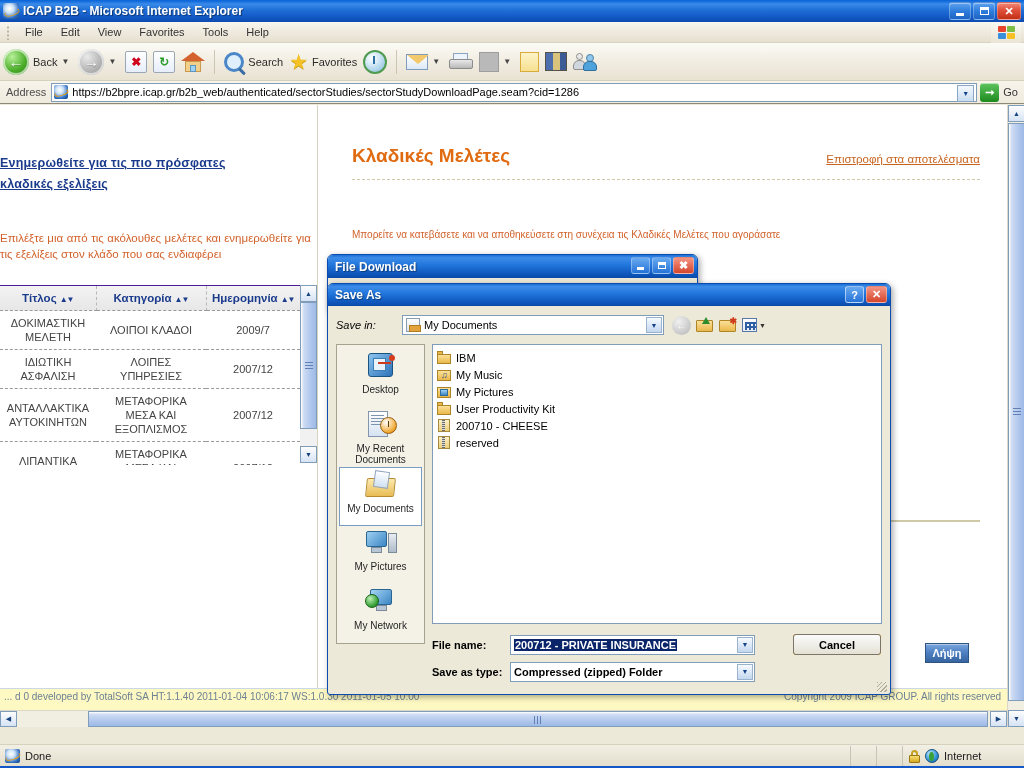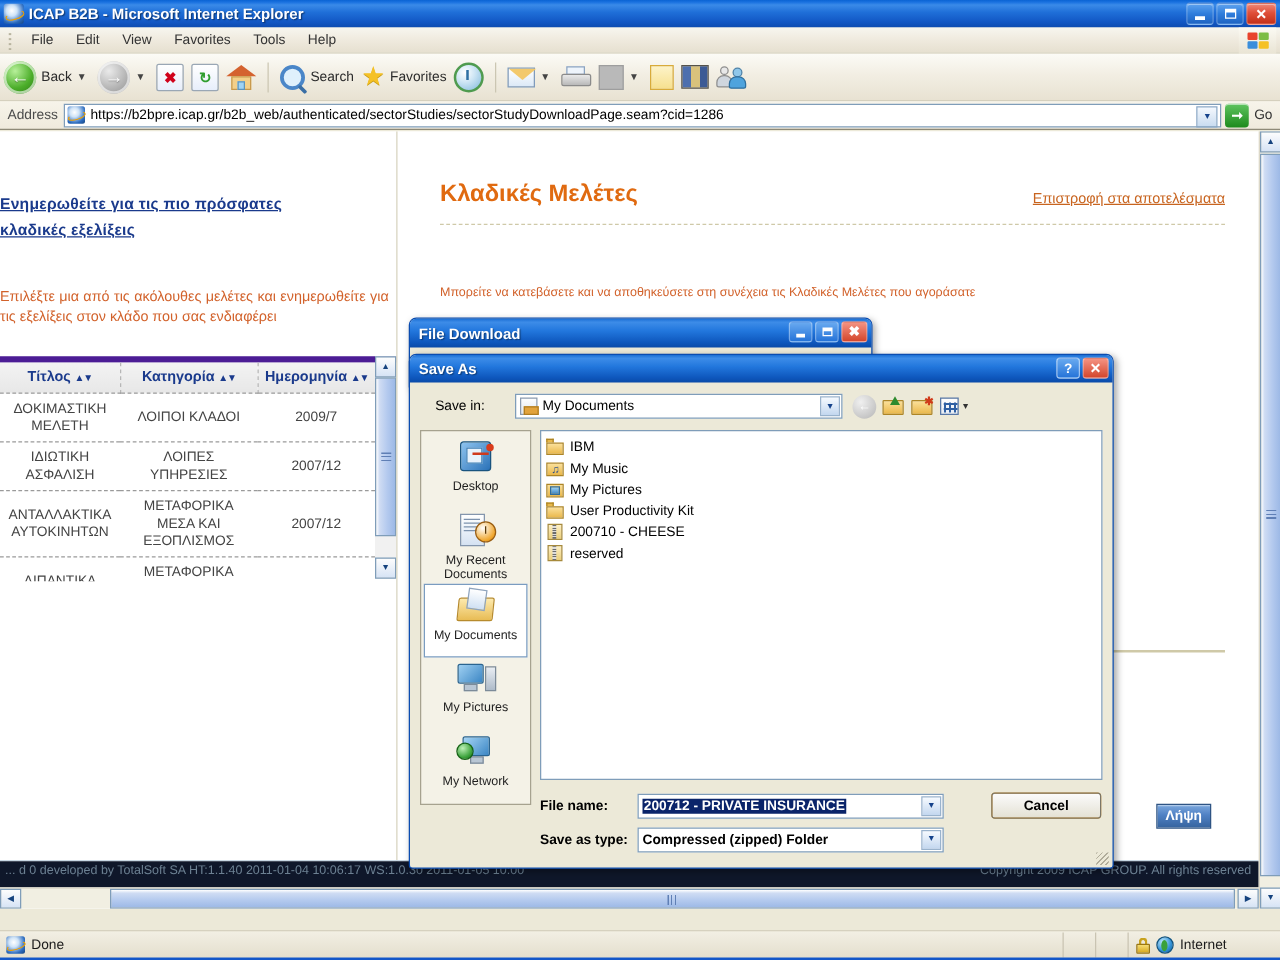--- a/index.html
+++ b/index.html
@@ -183,21 +183,21 @@
     position:absolute; left:0; top:48px; width:250px;
     color:#1a3a8c; font-weight:bold; font-size:12.5px; text-decoration:underline;
     line-height:21px; letter-spacing:0.2px;
   }
   .promo-text {
     position:absolute; left:0; top:125px; width:311px;
     color:#d2622b; font-size:11.5px; line-height:16px; text-align:justify;
   }
   .tbl-wrap {
     position:absolute; left:0; top:180px; width:317px; height:180px;
-    border-top:5px solid #4c1d95; overflow:hidden;
+    border-top:1px solid #4c1d95; overflow:hidden;
   }
   table.studies { border-collapse:collapse; width:300px; table-layout:fixed; }
   table.studies th {
     background: linear-gradient(180deg,#f3f3f3,#e7e7e7);
     border-bottom:1px dashed #9a9a9a; border-right:1px dashed #b6b6b6;
     color:#1a3a8c; font-size:11.5px; font-weight:bold; padding:6px 2px; text-align:center;
     white-space:nowrap;
   }
   table.studies th:last-child{border-right:none;}
   table.studies td {
@@ -230,21 +230,21 @@
   .dl-button {
     position:absolute; left:595px; top:538px; width:44px; height:20px;
     background: linear-gradient(180deg,#7ba7dd 0%, #4f81c4 45%, #36649f 100%);
     border:1px solid #2e5484; box-shadow: inset 0 1px 0 #ffffff66;
     color:#ffffff; font-size:11px; font-weight:bold;
     display:flex; align-items:center; justify-content:center;
   }
   .footer-rule { position:absolute; left:0; right:0; top:583px; height:1px; background:#c9d8e4;}
   .footer-band {
     position:absolute; left:0; top:584px; width:1007px; height:21px;
-    background:#0f172a; overflow:hidden;
+    background:#fef9c3; overflow:hidden;
   }
   .footer-left { position:absolute; left:4px; top:2px; color:#6c8092; font-size:10px; white-space:nowrap;}
   .footer-right { position:absolute; right:6px; top:2px; color:#6c8092; font-size:10px; white-space:nowrap;}
 
   
   .dlg { position:absolute; box-shadow: 2px 2px 6px rgba(0,0,0,0.35); }
   #fd-dialog { left:327px; top:254px; width:371px; height:56px;
     background:#ece9d8; border:1px solid #0b4cb0; border-radius:6px 6px 0 0; }
   .dlg-title {
     height:23px; border-radius:5px 5px 0 0; display:flex; align-items:center;
@@ -632,21 +632,21 @@
       <span class="t">Save As</span>
       <div class="dlg-btns">
         <div class="sa-help">?</div>
         <div class="dbtn close">✕</div>
       </div>
     </div>
 
     <div class="sa-body">
 
       <div class="sa-row-top">
-        <span class="sa-lbl" style="width:64px;text-align:center;margin-right:12px;">Save in:</span>
+        <span class="sa-lbl" style="width:64px;text-align:left;margin-right:2px;font-style:italic;">Save in:</span>
         <div class="combo" style="width:262px;">
           <span class="doc-ico"></span>
           <span>My Documents</span>
           <span class="cb-drop">▼</span>
         </div>
         <div class="sa-tools">
           <div class="tool-back">←</div>
           <div class="tool-up">
               <span class="f"></span>
               <span class="a"></span>

